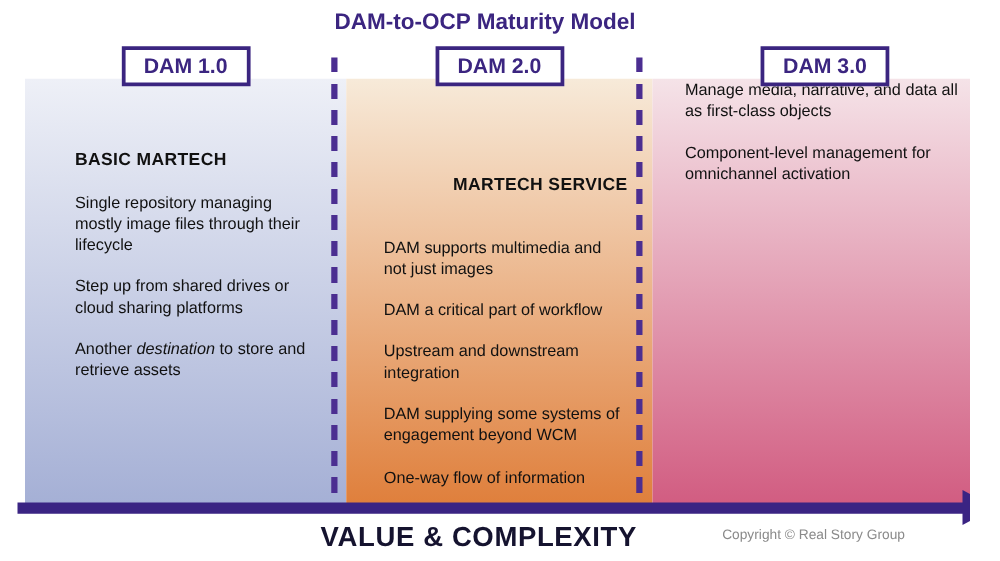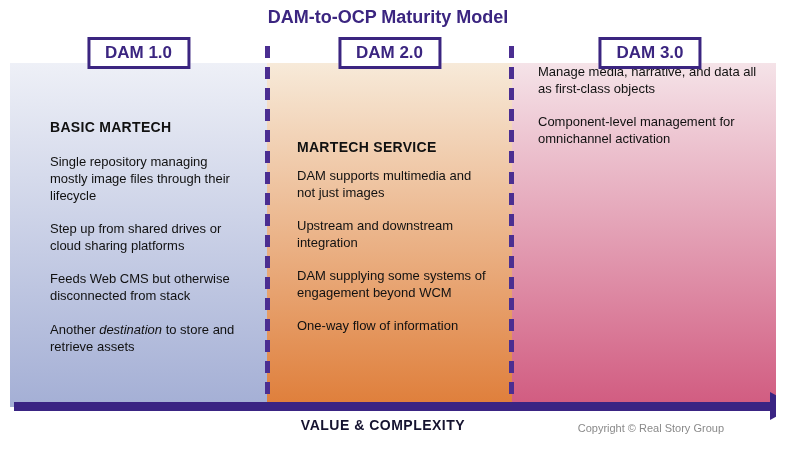--- a/index.html
+++ b/index.html
@@ -20,21 +20,21 @@
     left: 0;
     width: 100%;
     text-align: center;
     font-size: 18px;
     font-weight: bold;
     color: #3b2580;
     margin: 0;
   }
   .panel {
     position: absolute;
-    left: 10px;
+    left: 20px;
     top: 63px;
     width: 778px;
     height: 344px;
     display: flex;
   }
   .column {
     position: relative;
     box-sizing: border-box;
     height: 100%;
   }
@@ -56,21 +56,21 @@
     line-height: 1.2;
   }
   .col-title {
     font-size: 14px;
     font-weight: bold;
     color: #111111;
     line-height: 1.25;
     letter-spacing: 0.3px;
   }
   .col-0 .col-title { margin: 56px 0 16px 0; }
-  .col-1 .col-title { margin: 76px 0 10px 0; }
+  .col-1 .col-title { margin: 76px 0 32px 0; text-align: right; }
   .col-2 .col-title { margin: 62px 0 20px 0; }
   .item {
     font-size: 13px;
     color: #111111;
     line-height: 1.32;
     margin: 0 0 16px 0;
   }
   .dashed-line {
     position: absolute;
     width: 5px;
@@ -97,21 +97,21 @@
     border-left: 26px solid #3a2483;
     border-top: 14px solid transparent;
     border-bottom: 14px solid transparent;
   }
   .axis-label {
     position: absolute;
     top: 417px;
     left: 0;
     width: 766px;
     text-align: center;
-    font-size: 14px;
+    font-size: 22px;
     font-weight: bold;
     color: #15132f;
     letter-spacing: 0.5px;
   }
   .copyright {
     position: absolute;
     top: 422px;
     right: 52px;
     font-size: 11px;
     color: #8a8a8a;
@@ -122,27 +122,27 @@
 
 <div class="canvas">
   <h1 class="diagram-title">DAM-to-OCP Maturity Model</h1>
 
   <div class="panel">
       <div class="column col-0" style="background: linear-gradient(rgb(238, 240, 247) 0%, rgb(164, 175, 213) 100%);">
         <div class="header-box">DAM 1.0</div>
         <div class="col-title">BASIC MARTECH</div>
         <p class="item">Single repository managing mostly image files through their lifecycle</p>
         <p class="item">Step up from shared drives or cloud sharing platforms</p>
-        <p class="item">Feeds Web CMS but otherwise disconnected from stack</p>
         <p class="item"><span>Another </span><span style="font-style: italic;">destination</span><span> to store and retrieve assets</span></p>
       </div>
       <div class="column col-1" style="background: linear-gradient(rgb(247, 234, 217) 0%, rgb(223, 126, 58) 100%);">
         <div class="header-box">DAM 2.0</div>
         <div class="col-title">MARTECH SERVICE</div>
         <p class="item">DAM supports multimedia and not just images</p>
+        <p class="item">DAM a critical part of workflow</p>
         <p class="item">Upstream and downstream integration</p>
         <p class="item">DAM supplying some systems of engagement beyond WCM</p>
         <p class="item">One-way flow of information</p>
       </div>
       <div class="column col-2" style="background: linear-gradient(rgb(245, 227, 232) 0%, rgb(209, 91, 128) 100%);">
         <div class="header-box">DAM 3.0</div>
         <p class="item">Manage media, narrative, and data all as first-class objects</p>
         <p class="item">Component-level management for omnichannel activation</p>
       </div>
     </div>

